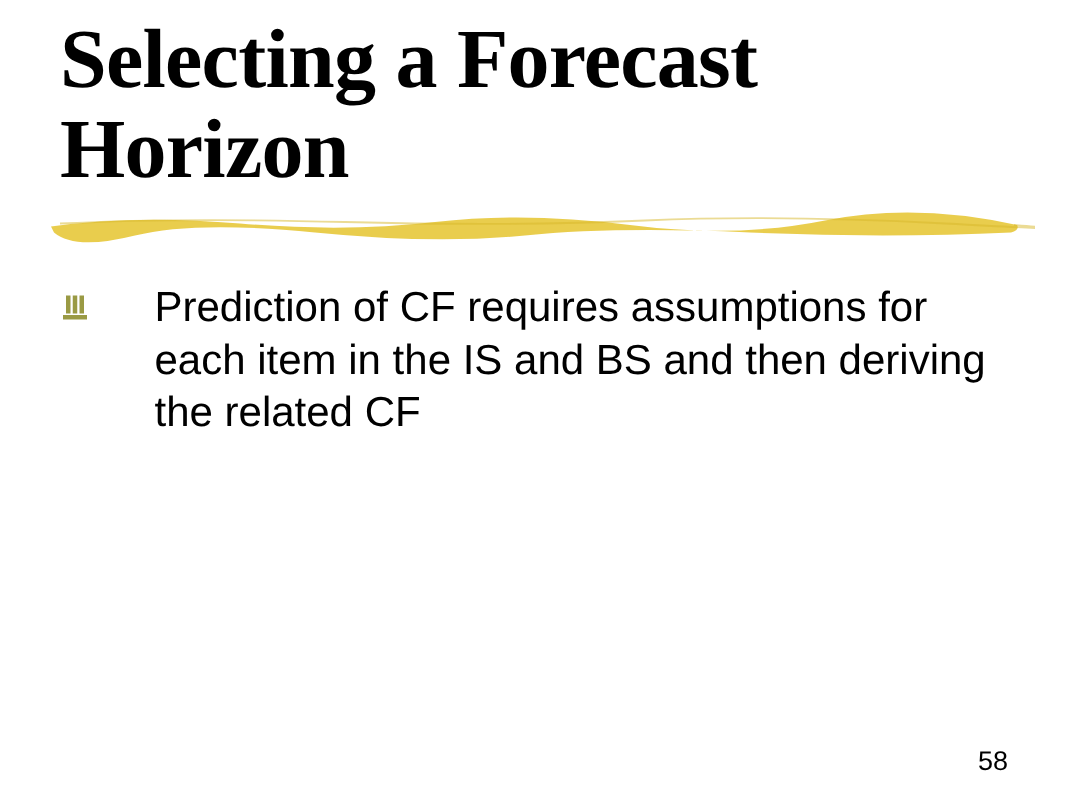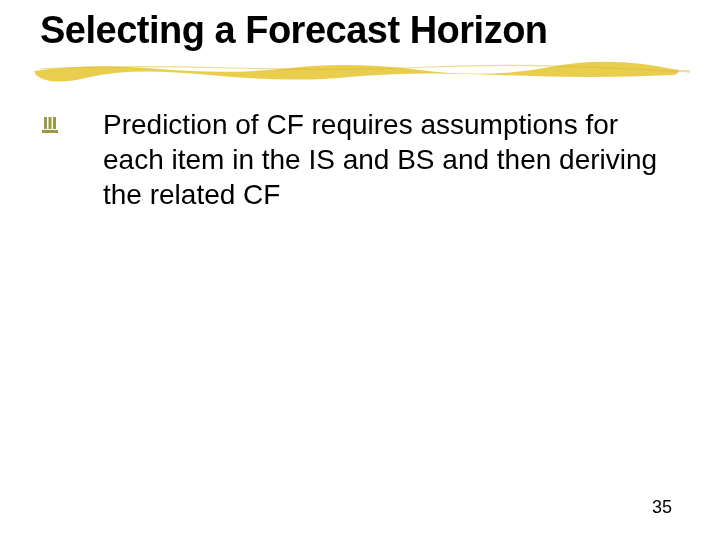--- a/index.html
+++ b/index.html
@@ -13,23 +13,23 @@
     position: relative;
   }
   .slide {
     width: 720px;
     height: 540px;
     position: relative;
     box-sizing: border-box;
     padding: 10px 40px 30px 40px;
   }
   .title {
-    font-family: Liberation Sans, sans-serif;
+    font-family: Liberation Serif, serif;
     font-weight: 900;
-    font-size: 38px;
+    font-size: 56px;
     line-height: 1.08;
     color: #000000;
     margin: 0 0 12px 0;
     letter-spacing: -0.5px;
   }
   .underline-wrap {
     position: relative;
     height: 20px;
     margin-bottom: 24px;
   }
@@ -99,15 +99,15 @@
             <rect x="8.5" y="2" width="3" height="12"></rect>
             <rect x="13" y="2" width="3" height="12"></rect>
             <rect x="2" y="15" width="16" height="3"></rect>
           </g>
         </svg>
       </span>
       <span class="body-text">Prediction of CF requires assumptions for each item in the IS and BS and then deriving the related CF</span>
     </div>
   </div>
 
-  <div class="page-number">35</div>
+  <div class="page-number">58</div>
 
 </div>
 
 </body></html>

